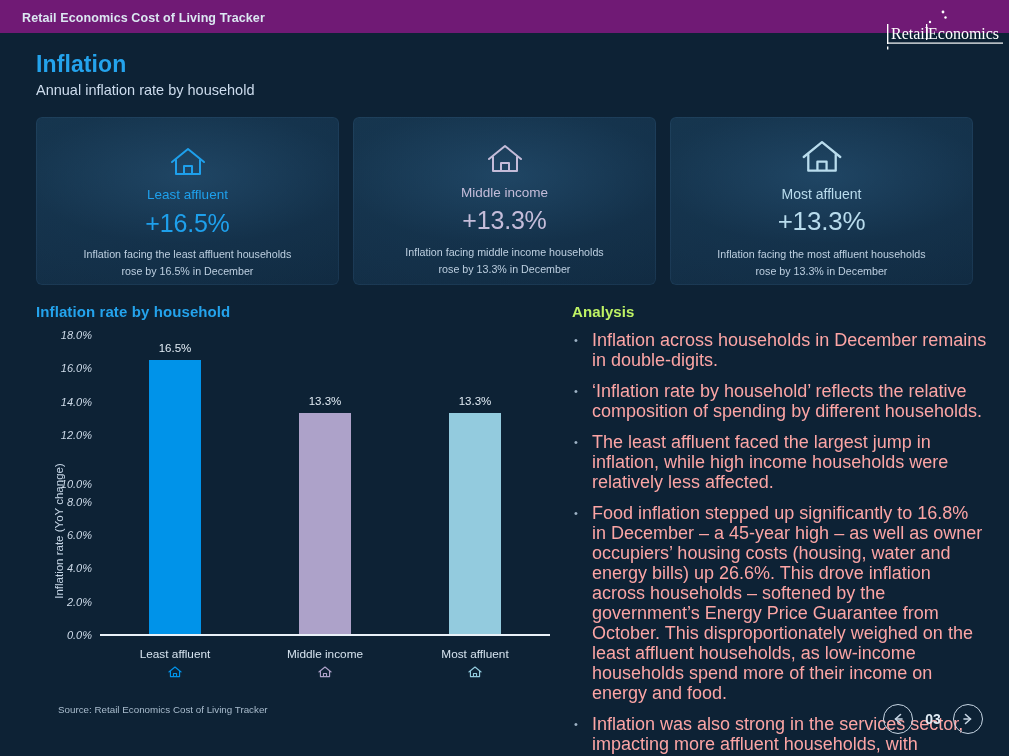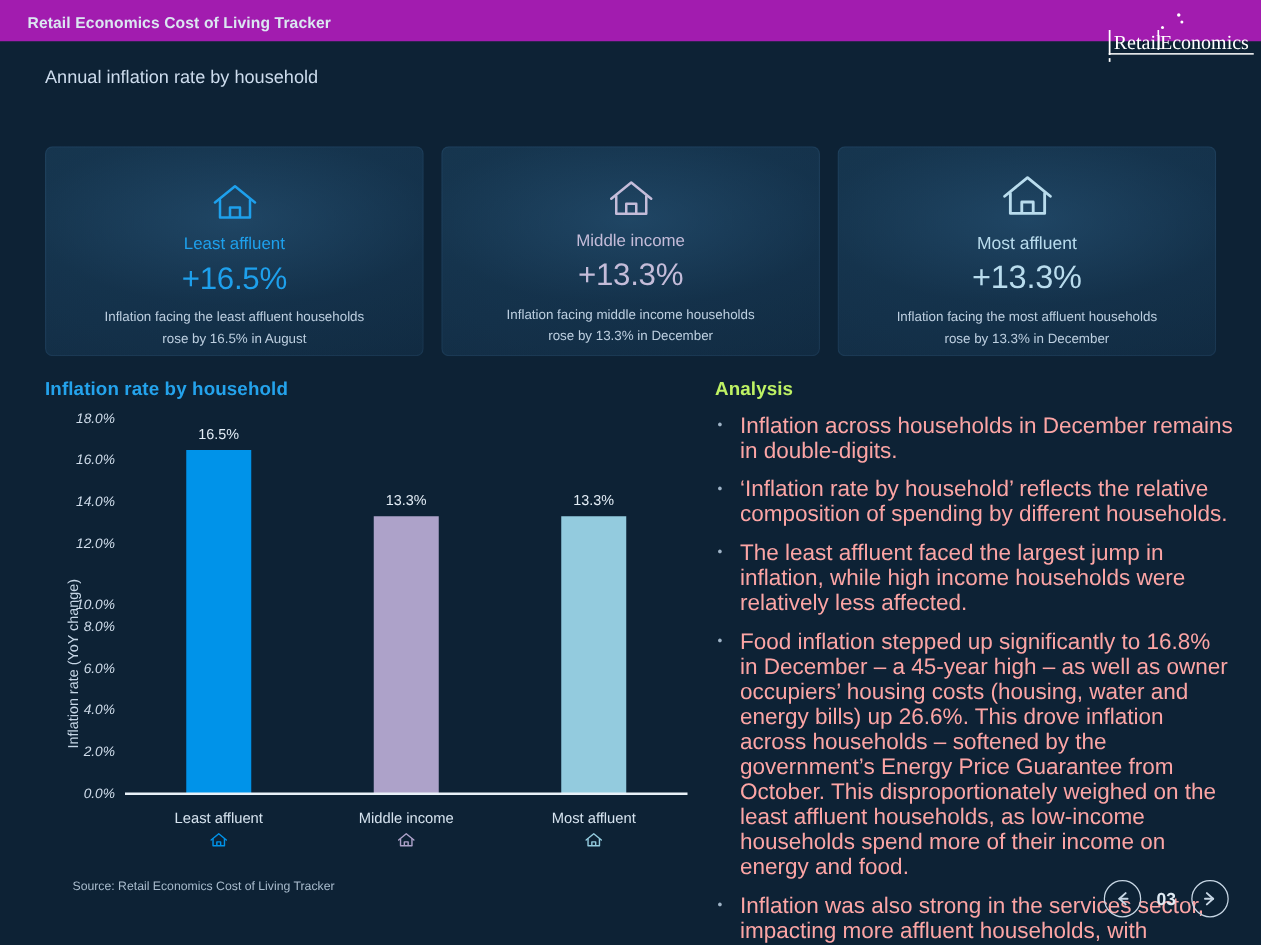--- a/index.html
+++ b/index.html
@@ -17,21 +17,21 @@
     color: #d8e4ee;
     position: relative;
   }
 
   
   #topbar {
     position: absolute;
     top: 0; left: 0;
     width: 1009px;
     height: 33px;
-    background: #a21caf;
+    background: #701a75;
   }
   #topbar-title {
     position: absolute;
     left: 22px;
     top: 11px;
     font-size: 12.5px;
     font-weight: bold;
     color: #dbe7f1;
     letter-spacing: .1px;
   }
@@ -321,38 +321,39 @@
     <rect x="2" y="16" width="1.4" height="20" fill="#ffffff"></rect>
     <rect x="2" y="38.5" width="1.4" height="3" fill="#ffffff"></rect>
     <rect x="41" y="16" width="1.3" height="16" fill="#ffffff"></rect>
     <text x="6" y="31" font-family="'Liberation Serif', serif" font-size="16" fill="#ffffff">Retail</text>
     <text x="43" y="31" font-family="'Liberation Serif', serif" font-size="16" fill="#ffffff">Economics</text>
     <rect x="2" y="34.5" width="116" height="1.2" fill="#ffffff"></rect>
   </svg>
 </div>
 
 <div id="page-heading">
+  <div id="page-title">Inflation</div>
   <div id="page-subtitle">Annual inflation rate by household</div>
 </div>
 
 <div id="cards">
 
   <div class="card" id="card-least">
     <div class="card-icon">
       <svg width="42" height="34" viewBox="0 0 42 34">
         <path d="M5 17 L21 4 L37 17" fill="none" stroke="#1ea0ec" stroke-width="2" stroke-linecap="round" stroke-linejoin="round"></path>
         <path d="M9 15 L9 29 L33 29 L33 15" fill="none" stroke="#1ea0ec" stroke-width="2" stroke-linecap="round" stroke-linejoin="round"></path>
         <path d="M17 29 L17 21 L25 21 L25 29" fill="none" stroke="#1ea0ec" stroke-width="2" stroke-linejoin="round"></path>
       </svg>
     </div>
     <div class="card-label" style="color:#1ea0ec">Least affluent</div>
     <div class="card-value" style="color:#1ea0ec">+16.5%</div>
     <div class="card-desc">
       <span>Inflation facing the least affluent households</span><br>
-      <span>rose by 16.5% in August</span>
+      <span>rose by 16.5% in December</span>
     </div>
   </div>
 
   <div class="card" id="card-middle">
     <div class="card-icon">
       <svg width="42" height="34" viewBox="0 0 42 34">
         <path d="M5 17 L21 4 L37 17" fill="none" stroke="#c4bcd9" stroke-width="2" stroke-linecap="round" stroke-linejoin="round"></path>
         <path d="M9 15 L9 29 L33 29 L33 15" fill="none" stroke="#c4bcd9" stroke-width="2" stroke-linecap="round" stroke-linejoin="round"></path>
         <path d="M17 29 L17 21 L25 21 L25 29" fill="none" stroke="#c4bcd9" stroke-width="2" stroke-linejoin="round"></path>
       </svg>

